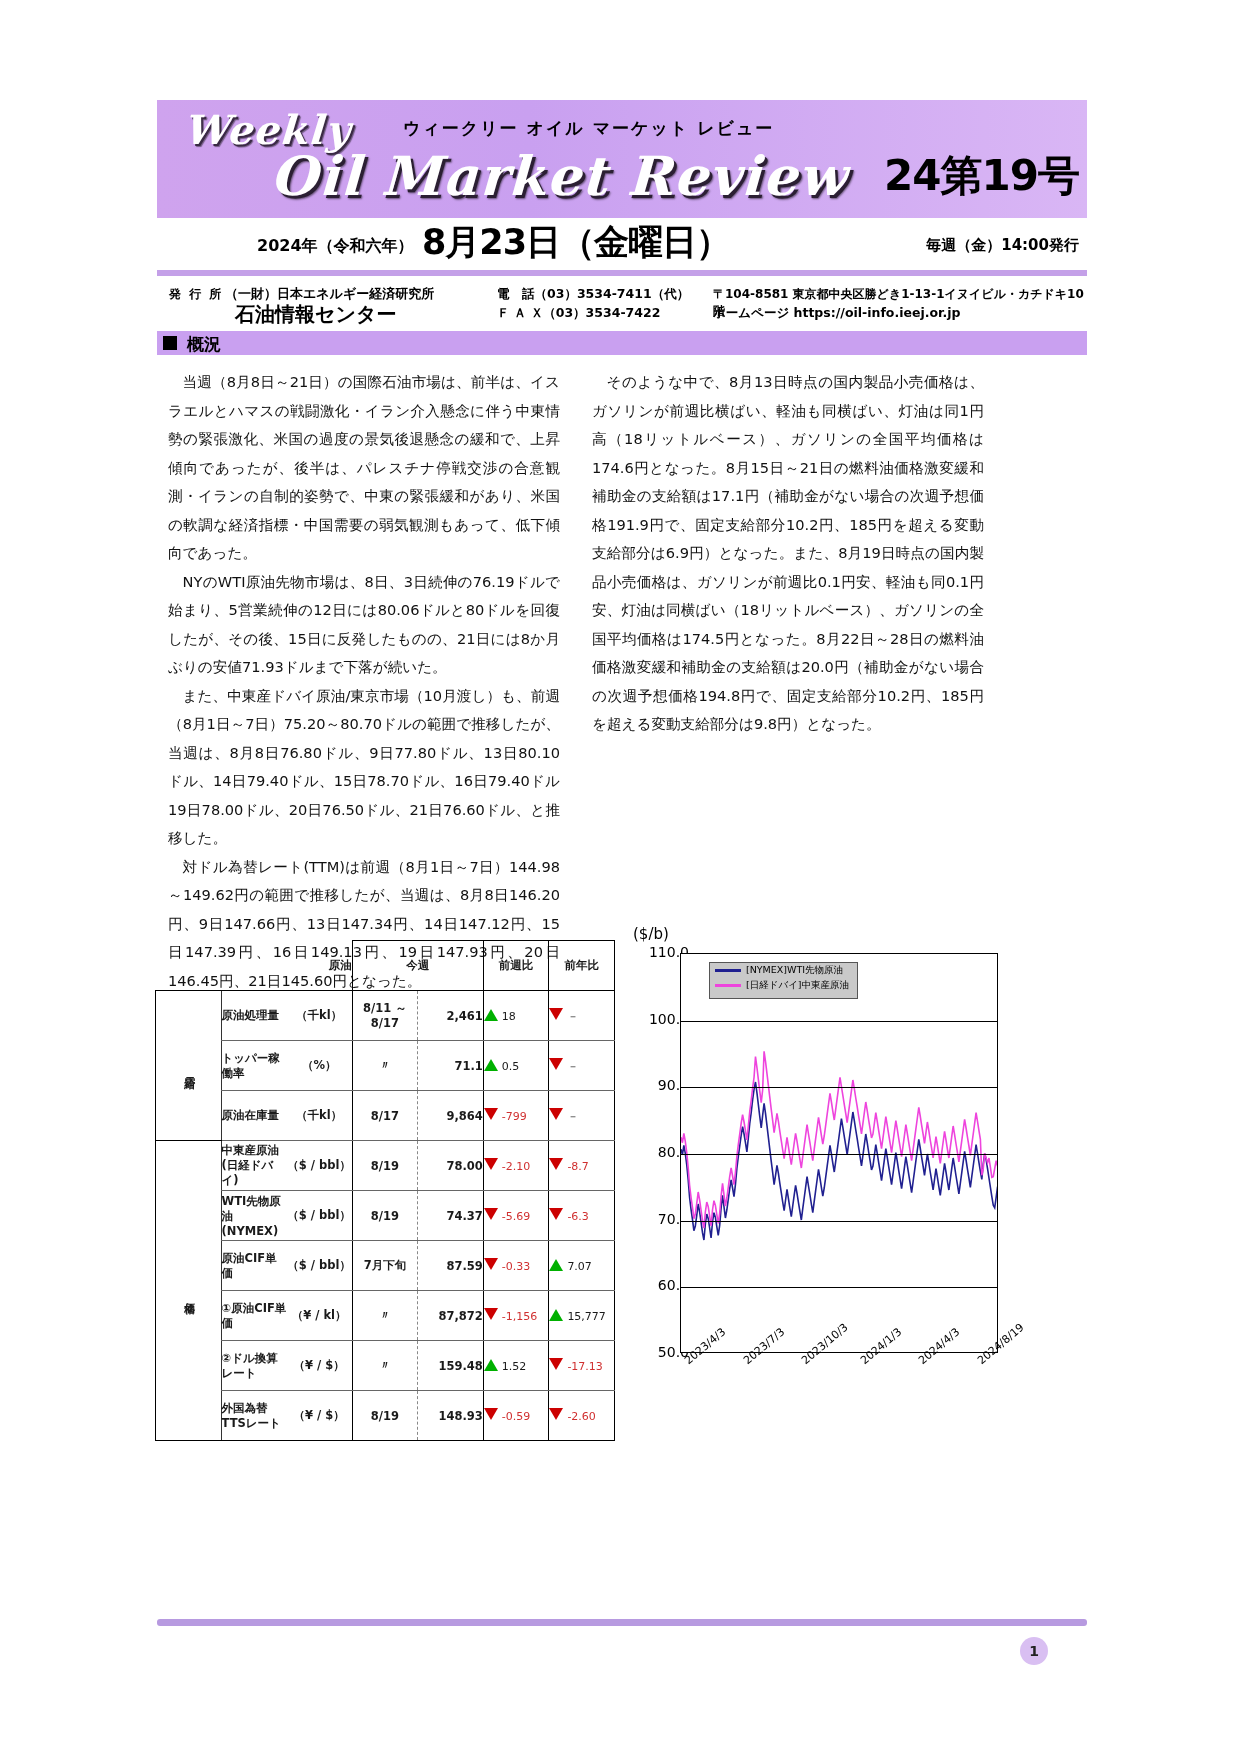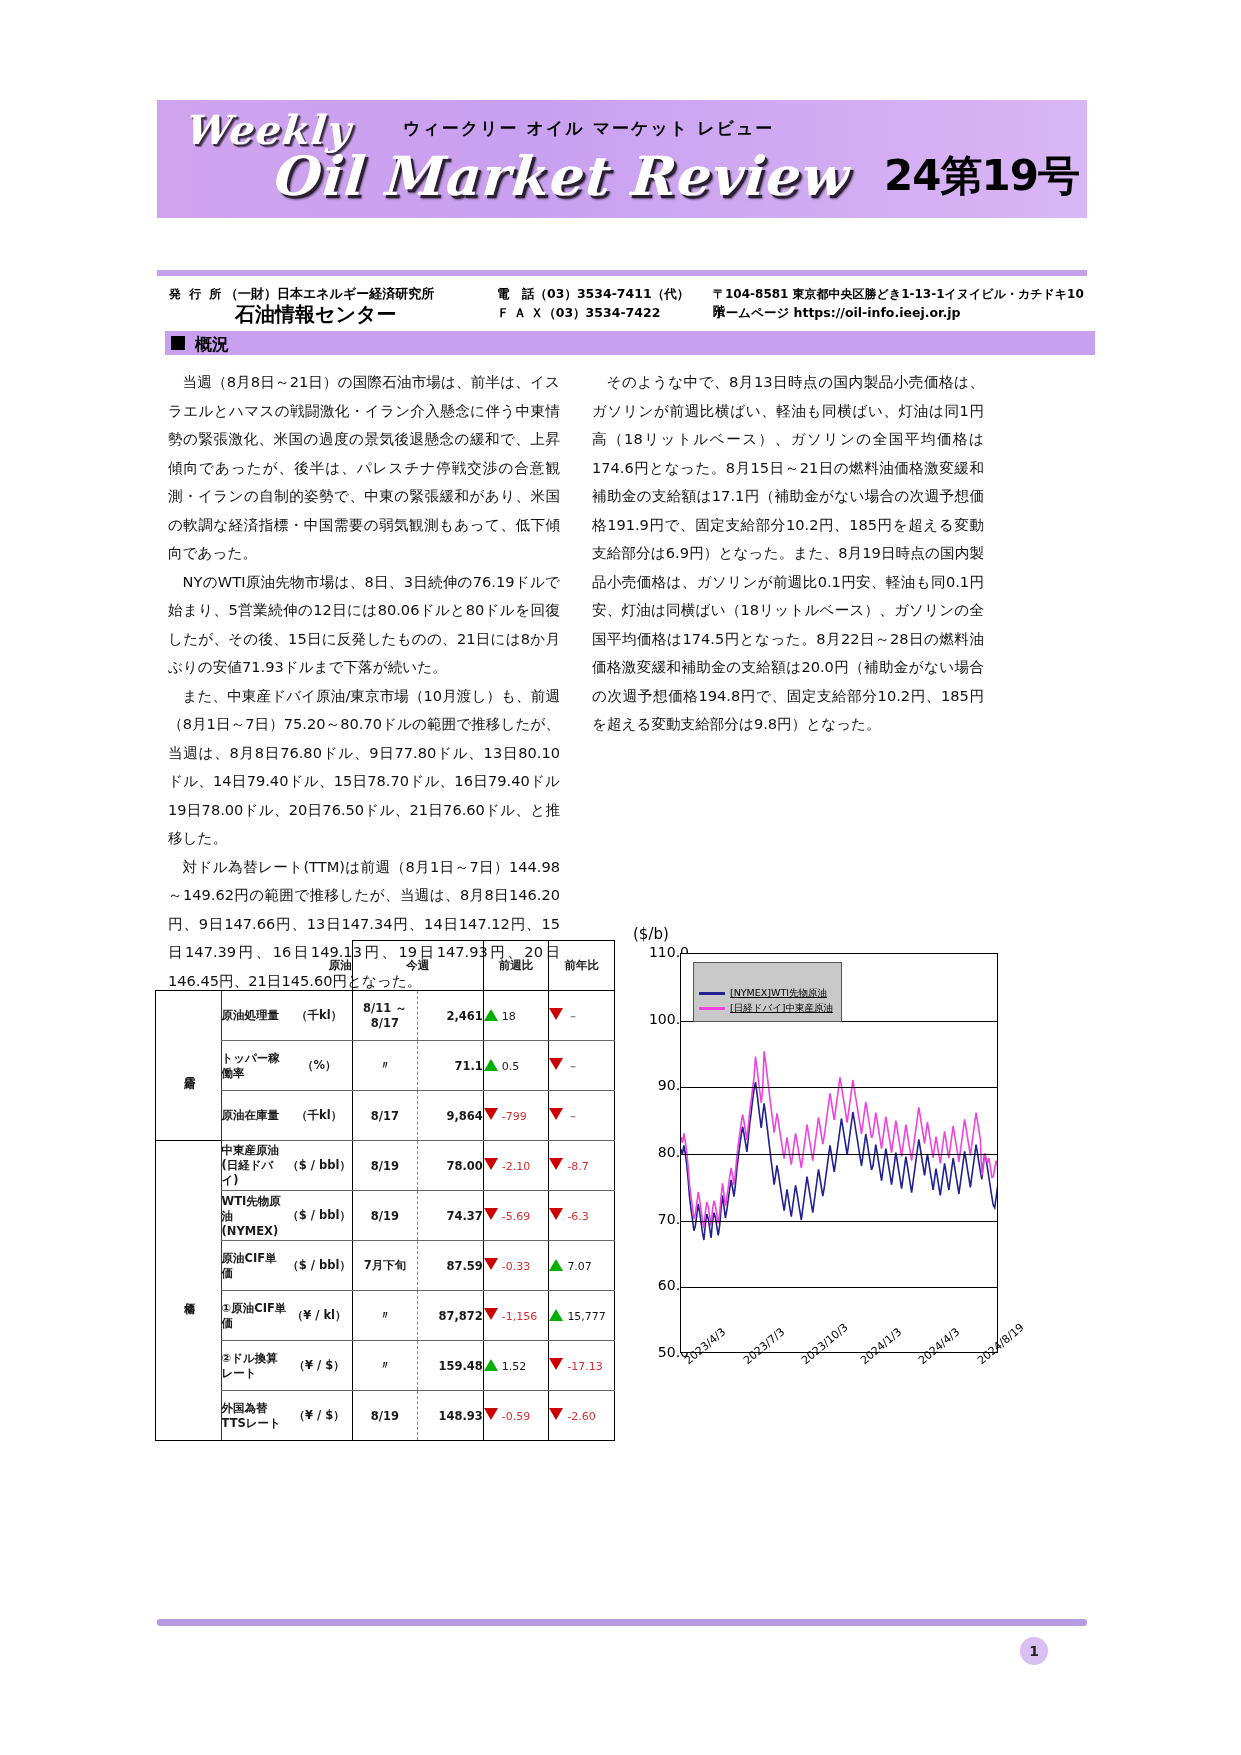--- a/index.html
+++ b/index.html
@@ -138,21 +138,21 @@
     font-size: 12px; font-weight: bold;
   }
   .pi-web {
     position: absolute; left: 556px; top: 25px;
     font-size: 12.5px; font-weight: bold;
   }
 
   
   .sec-head {
     position: absolute;
-    left: 165px; top: 331px;
+    left: 157px; top: 331px;
     width: 930px; height: 24px;
     background: #c9a0f0;
   }
   .sec-head .sq {
     position: absolute; left: 6px; top: 5px;
     width: 14px; height: 14px; background: #000;
   }
   .sec-head .txt {
     position: absolute; left: 30px; top: 2px;
     font-size: 17px; font-weight: bold; color: #000;
@@ -280,26 +280,25 @@
     height: 1px; background: #000;
   }
   .ytick {
     position: absolute; right: 336px;
     font-size: 14px; color: #000;
     text-align: right; width: 56px;
     transform: translateY(-9px);
   }
   .legendbox {
     position: absolute;
-    left: 12px; top: 8px;
+    left: 28px; top: 8px;
     background: #c9c9c9;
     border: 1.2px solid #555;
-    padding: 23px 8px 5px 5px;
+    padding: 0 8px 5px 5px;
     z-index: 5;
-    text-decoration: underline;
   }
   .legrow { display: flex; align-items: center; height: 15px; }
   .legline { width: 26px; height: 3px; margin-right: 5px; }
   .legtxt { font-size: 9.5px; color: #000; white-space: nowrap; }
   .xticks { position: absolute; left: 55px; top: 432px; width: 318px; }
   .xtick {
     position: absolute;
     font-size: 11px; color: #000;
     transform: rotate(-40deg);
     transform-origin: left top;
@@ -331,20 +330,25 @@
 
 <div class="page">
 
   <div class="masthead">
     <div class="weekly-script">Weekly</div>
     <div class="kana-sub">ウィークリー オイル マーケット レビュー</div>
     <div class="omr-script">Oil Market Review</div>
     <div class="issue-no">24第19号</div>
   </div>
 
+  <div class="datebar">
+    <div class="year-label">2024年（令和六年）</div>
+    <div class="big-date">8月23日（金曜日）</div>
+    <div class="pub-time">毎週（金）14:00発行</div>
+  </div>
   <div class="purple-rule"></div>
 
   <div class="pubinfo">
     <div class="pi-lab">発 行 所</div>
     <div class="pi-org">（一財）日本エネルギー経済研究所</div>
     <div class="pi-center">石油情報センター</div>
     <div class="pi-tel">電　話（03）3534-7411（代）</div>
     <div class="pi-fax">Ｆ Ａ Ｘ（03）3534-7422</div>
     <div class="pi-addr">〒104-8581 東京都中央区勝どき1-13-1イヌイビル・カチドキ10階</div>
     <div class="pi-web">ホームページ https://oil-info.ieej.or.jp</div>

